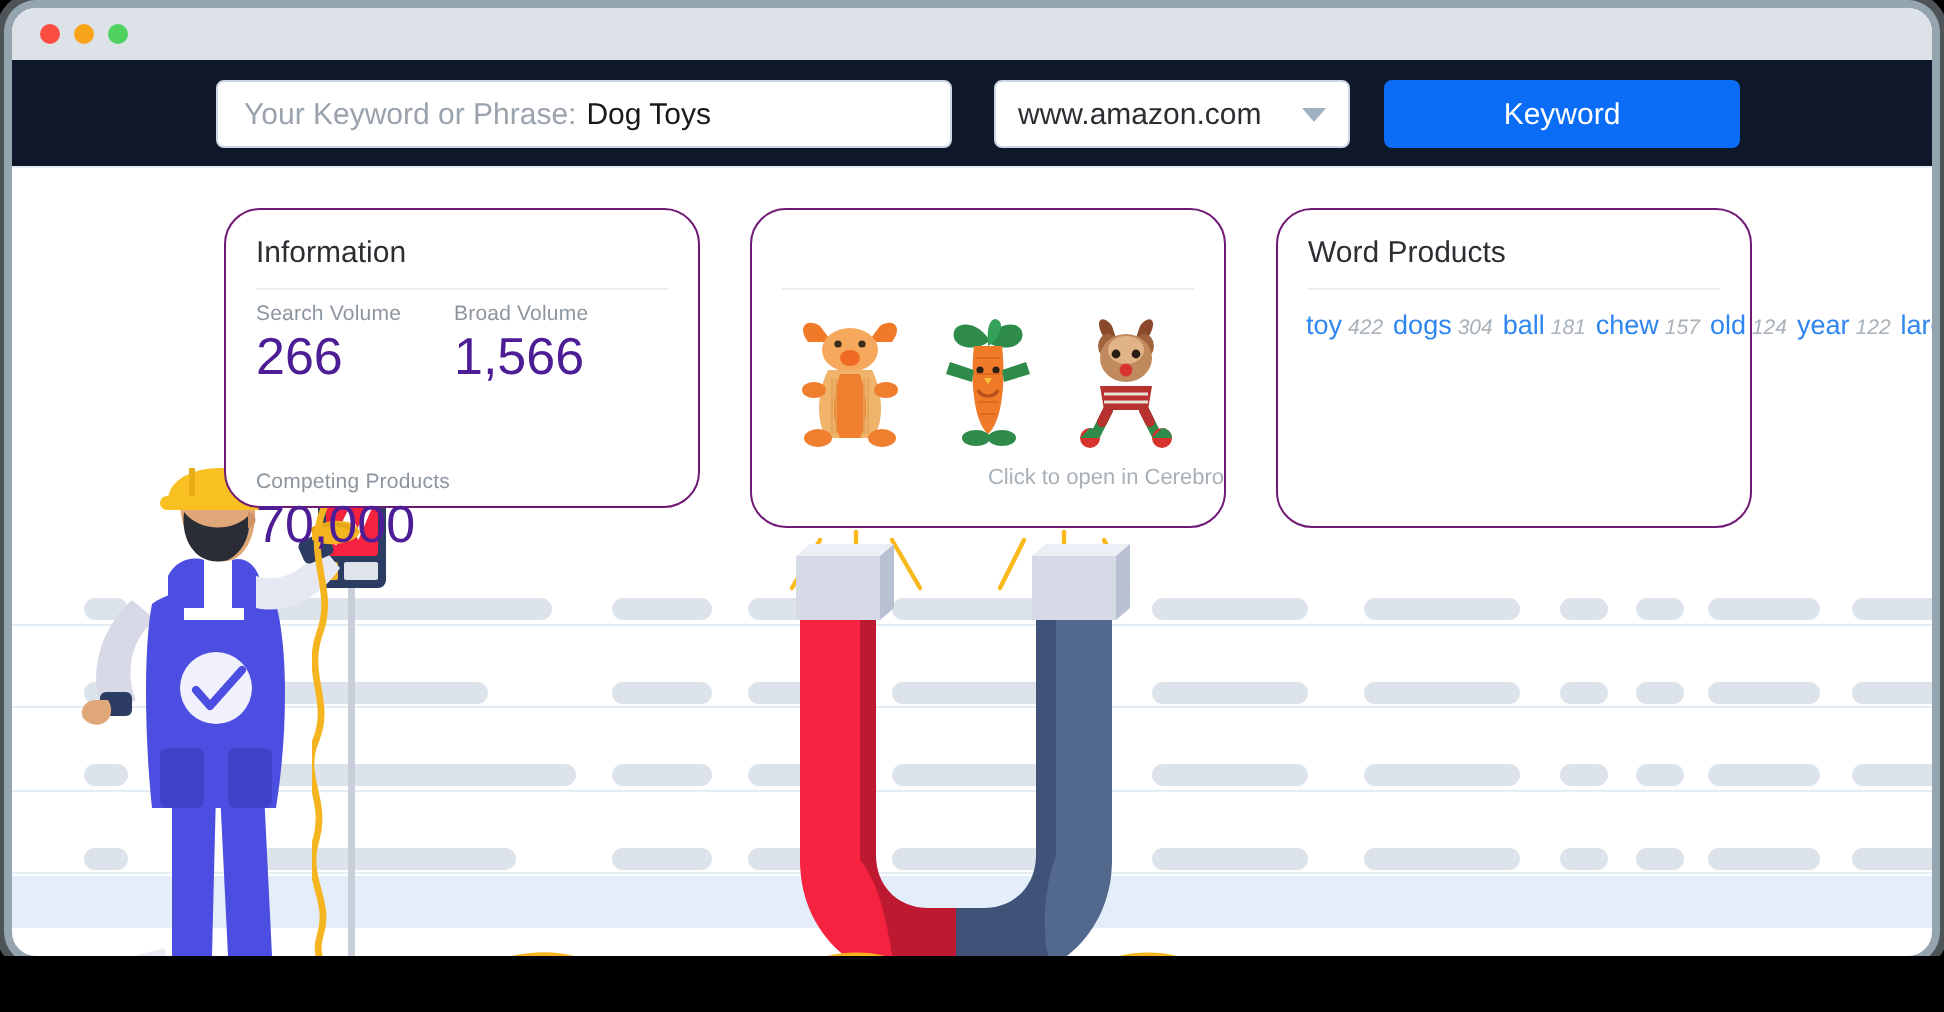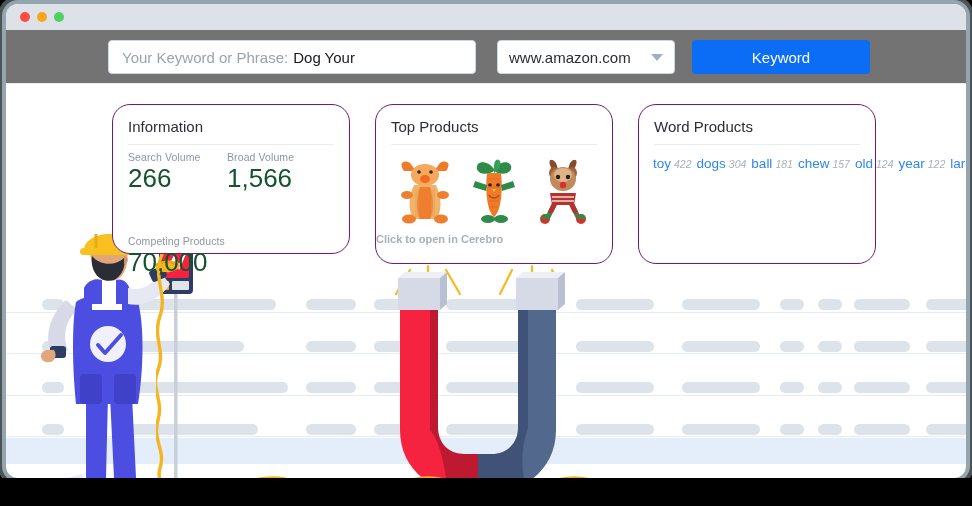--- a/index.html
+++ b/index.html
@@ -20,21 +20,21 @@
   .titlebar{
     position:absolute;left:0;top:0;width:100%;height:26px;
     background:#dde2e9;display:flex;align-items:center;padding-left:14px;box-sizing:border-box;
   }
   .dot{width:10px;height:10px;border-radius:50%;margin-right:7px;}
   .dot.r{background:#fb4d42;} .dot.y{background:#f9a51b;} .dot.g{background:#4ed15f;}
 
   
   .searchbar{
     position:absolute;left:0;top:26px;width:100%;height:54px;
-    background:#737373;border-bottom:1px solid #e8edf3;box-sizing:border-box;
+    background:#0f172a;border-bottom:1px solid #e8edf3;box-sizing:border-box;
   }
   .kw-input{
     position:absolute;left:102px;top:10px;width:368px;height:34px;
     border:1px solid #ccd7e3;border-radius:4px;background:#fff;box-sizing:border-box;
     display:flex;align-items:center;padding-left:13px;font-size:15px;white-space:nowrap;
   }
   .kw-ph{color:#9aa3ad;}
   .kw-val{color:#16181b;margin-left:5px;}
   .site-select{
     position:absolute;left:491px;top:10px;width:178px;height:34px;
@@ -64,32 +64,32 @@
     box-sizing:border-box;
   }
   .card-title{font-size:15px;color:#2b2f34;padding:13px 0 0 15px;}
   .card-rule{position:absolute;left:15px;right:15px;top:39px;height:1px;background:#e9edf2;}
   #card-info{left:106px;top:100px;width:238px;height:150px;}
   #card-top{left:369px;top:100px;width:238px;height:160px;}
   #card-wf{left:632px;top:100px;width:238px;height:160px;}
 
   .metric{position:absolute;}
   .metric .lbl{font-size:10.5px;color:#8d969f;letter-spacing:.1px;}
-  .metric .val{font-size:26px;color:#14532d;line-height:1.15;margin-top:1px;}
+  .metric .val{font-size:26px;color:#4c1d95;line-height:1.15;margin-top:1px;}
   #m-sv{left:15px;top:46px;}
   #m-bv{left:114px;top:46px;}
   #m-cp{left:15px;top:97px;margin-top:33px;}
 
   
   .prod-row{position:absolute;left:0;top:46px;width:100%;height:76px;display:flex;
     align-items:flex-end;justify-content:space-around;padding:0 14px;box-sizing:border-box;}
   .prod{width:62px;height:72px;position:relative;cursor:pointer;}
   .prod svg{width:100%;height:100%;display:block;}
-  .cerebro{position:absolute;left:0;top:128px;width:100%;text-align:left;
-    font-size:11px;color:#a8b0b8;cursor:pointer;font-weight:bold;}
+  .cerebro{position:absolute;left:0;top:128px;width:100%;text-align:right;
+    font-size:11px;color:#a8b0b8;cursor:pointer;}
 
   
   .wf{position:absolute;left:14px;top:46px;right:12px;line-height:23px;}
   .wf .w{color:#2f86f0;font-size:13.5px;}
   .wf .n{color:#a9b1b9;font-size:10.5px;margin:0 5px 0 3px;font-style:italic;}
 
   
   .illo{position:absolute;pointer-events:none;}
   #worker{left:22px;top:222px;width:190px;height:284px;}
   #magnet{left:372px;top:258px;width:200px;height:248px;}
@@ -105,21 +105,21 @@
 
     <div class="titlebar">
       <span class="dot r"></span>
       <span class="dot y"></span>
       <span class="dot g"></span>
     </div>
 
     <div class="searchbar">
       <div class="kw-input">
         <span class="kw-ph">Your Keyword or Phrase:</span>
-        <span class="kw-val">Dog Your</span>
+        <span class="kw-val">Dog Toys</span>
       </div>
       <div class="site-select">
         <span>www.amazon.com</span>
         <span class="caret"></span>
       </div>
       <button class="search-btn">Keyword</button>
     </div>
 
     <div class="skeleton">
       <div id="sk-rows">
@@ -286,21 +286,20 @@
         <div class="lbl">Broad Volume</div>
         <div class="val">1,566</div>
       </div>
       <div class="metric" id="m-cp">
         <div class="lbl">Competing Products</div>
         <div class="val">70,000</div>
       </div>
     </div>
 
     <div class="card" id="card-top">
-      <div class="card-title">Top Products</div>
       <div class="card-rule"></div>
       <div class="prod-row">
 
         <div class="prod">
           <svg viewBox="0 0 62 72">
             <path d="M10 16 C4 8 10 4 16 8 L22 16 Z" fill="#f07a28"></path>
             <path d="M52 16 C58 8 52 4 46 8 L40 16 Z" fill="#f07a28"></path>
             <ellipse cx="31" cy="20" rx="14" ry="11" fill="#f6a85c"></ellipse>
             <ellipse cx="31" cy="24" rx="5" ry="4" fill="#ef6a22"></ellipse>
             <circle cx="25" cy="17" r="1.8" fill="#3a2a1c"></circle>

